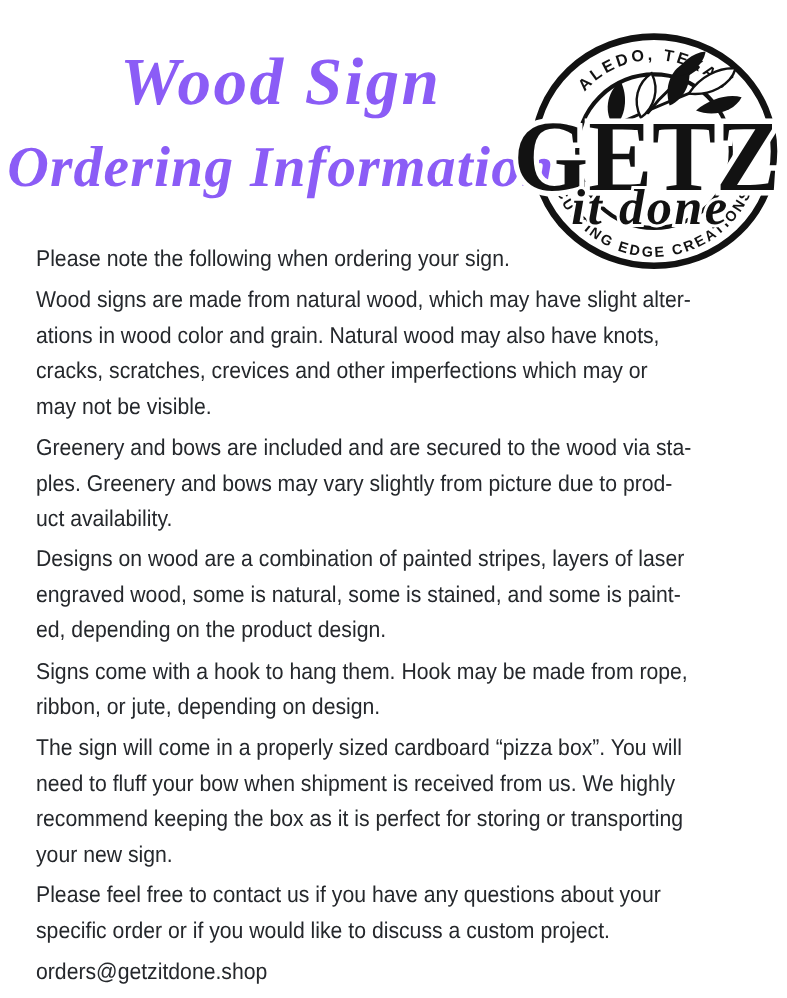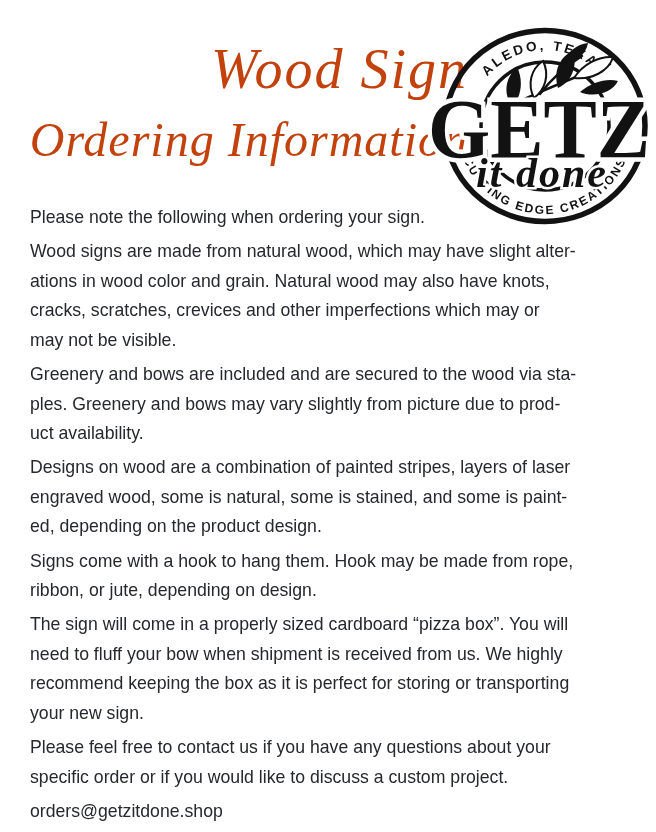--- a/index.html
+++ b/index.html
@@ -1,22 +1,22 @@
 <!DOCTYPE html>
 <html><head>
 <meta charset="utf-8">
 <style>
   html,body{margin:0;padding:0;background:#fff;}
   .page{position:relative;width:656px;height:832px;background:#ffffff;overflow:hidden;
         font-family:"Liberation Sans","DejaVu Sans",sans-serif;}
 
   
-  .script-title{position:absolute;left:0;top:30px;width:468px;text-align:right;
+  .script-title{position:absolute;left:0;top:30px;width:468px;text-align:center;
                 font-family:"Liberation Serif","DejaVu Serif",serif;font-style:italic;
-                color:#c2410c;margin:0;font-weight:400;}
+                color:#8b5cf6;margin:0;font-weight:700;}
   .t1{display:block;font-size:56px;line-height:78px;letter-spacing:2px;}
   .t2{display:block;font-size:48px;line-height:64px;letter-spacing:1px;white-space:nowrap;}
 
   
   .logo{position:absolute;left:424px;top:10px;width:232px;height:228px;}
   .logo svg{display:block;}
   .ring{fill:none;stroke:#121212;}
   .arc-top{font-family:"Liberation Sans","DejaVu Sans",sans-serif;font-weight:700;
            font-size:13.5px;letter-spacing:2.6px;fill:#121212;}
   .arc-bottom{font-family:"Liberation Sans","DejaVu Sans",sans-serif;font-weight:700;

